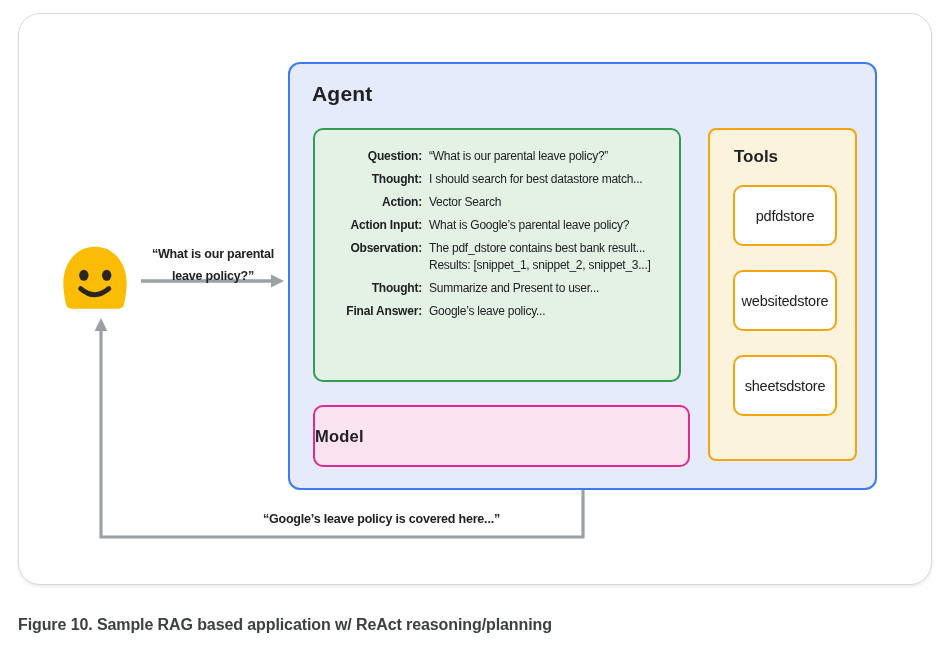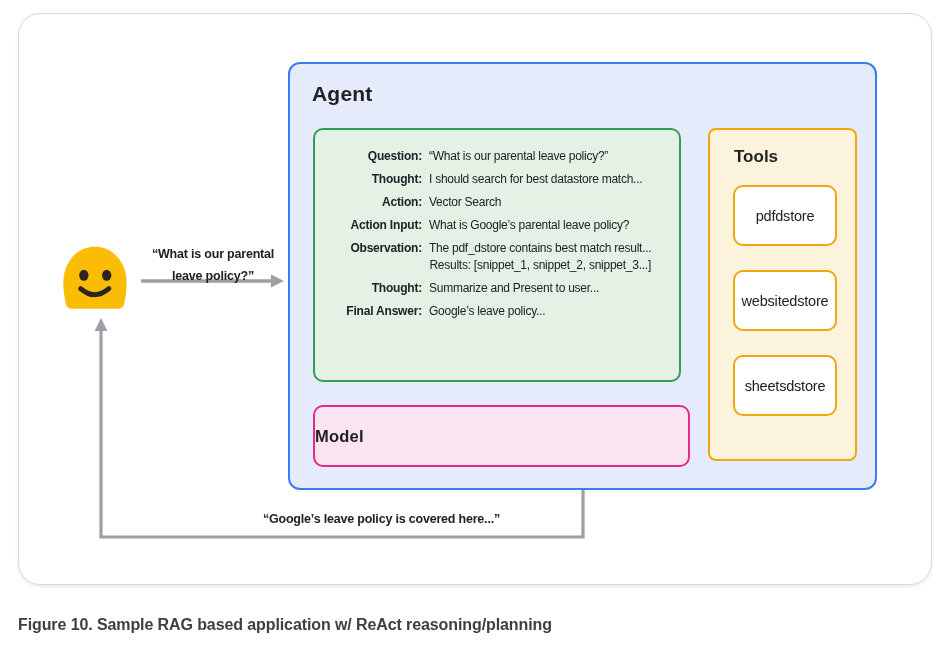--- a/index.html
+++ b/index.html
@@ -122,21 +122,21 @@
     <div class="sp-row">
       <div class="sp-label">Action:</div>
       <div class="sp-value">Vector Search</div>
     </div>
     <div class="sp-row">
       <div class="sp-label">Action Input:</div>
       <div class="sp-value">What is Google’s parental leave policy?</div>
     </div>
     <div class="sp-row">
       <div class="sp-label">Observation:</div>
-      <div class="sp-value"><span>The pdf_dstore contains best match result...</span><span class="line2">Results: [snippet_1, snippet_2, snippet_3...]</span></div>
+      <div class="sp-value"><span>The pdf_dstore contains best bank result...</span><span class="line2">Results: [snippet_1, snippet_2, snippet_3...]</span></div>
     </div>
     <div class="sp-row">
       <div class="sp-label">Thought:</div>
       <div class="sp-value">Summarize and Present to user...</div>
     </div>
     <div class="sp-row">
       <div class="sp-label">Final Answer:</div>
       <div class="sp-value">Google’s leave policy...</div>
     </div>
   </div>

